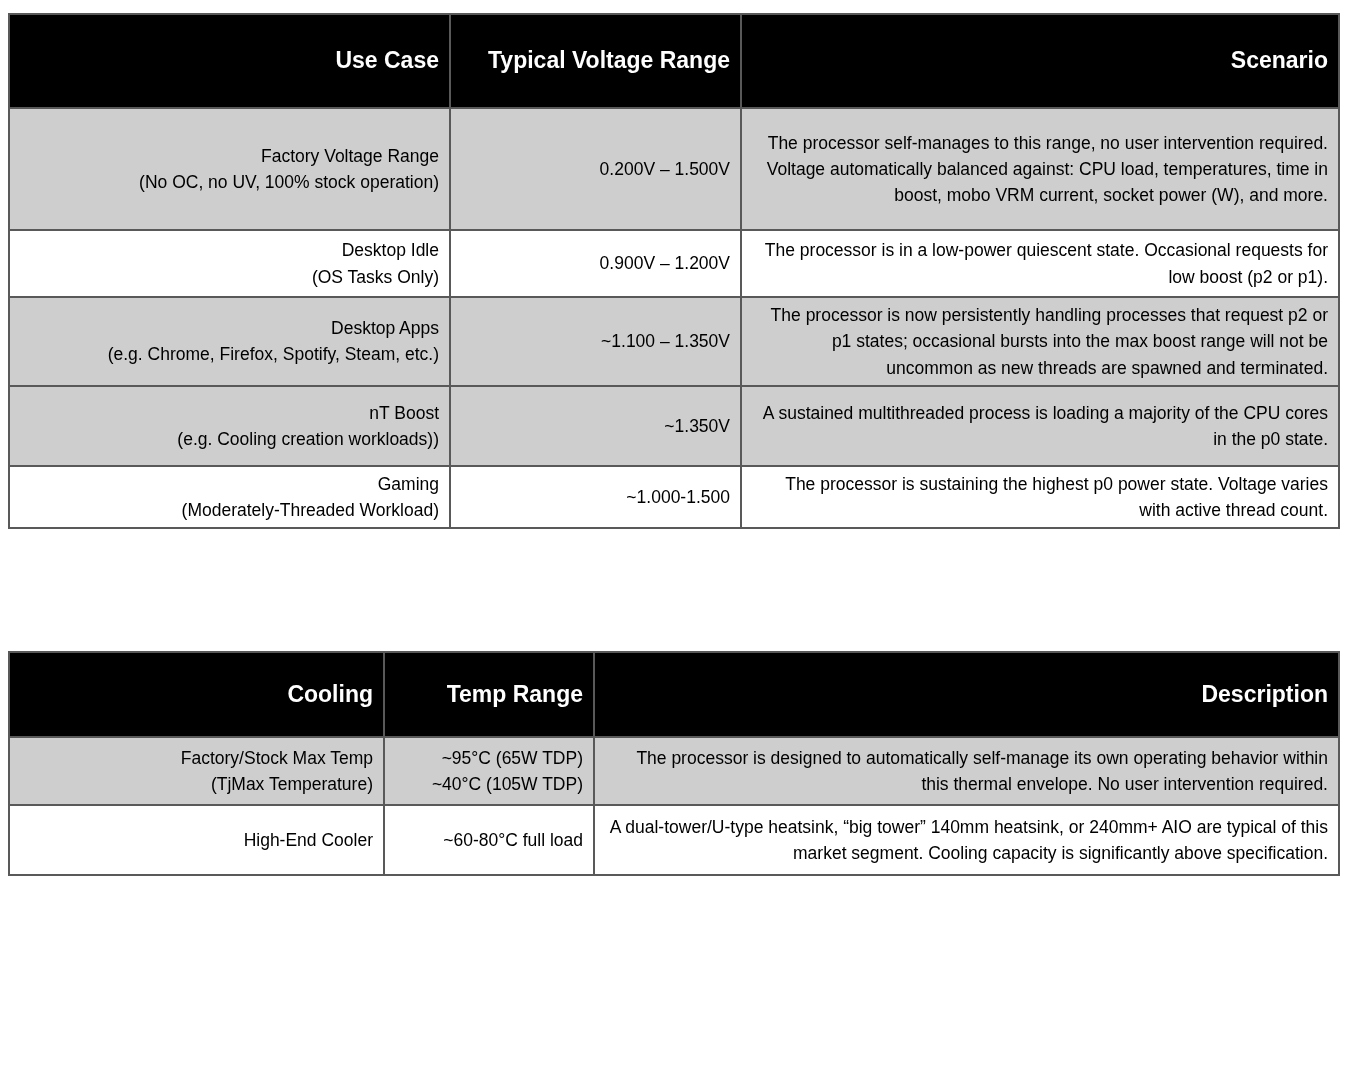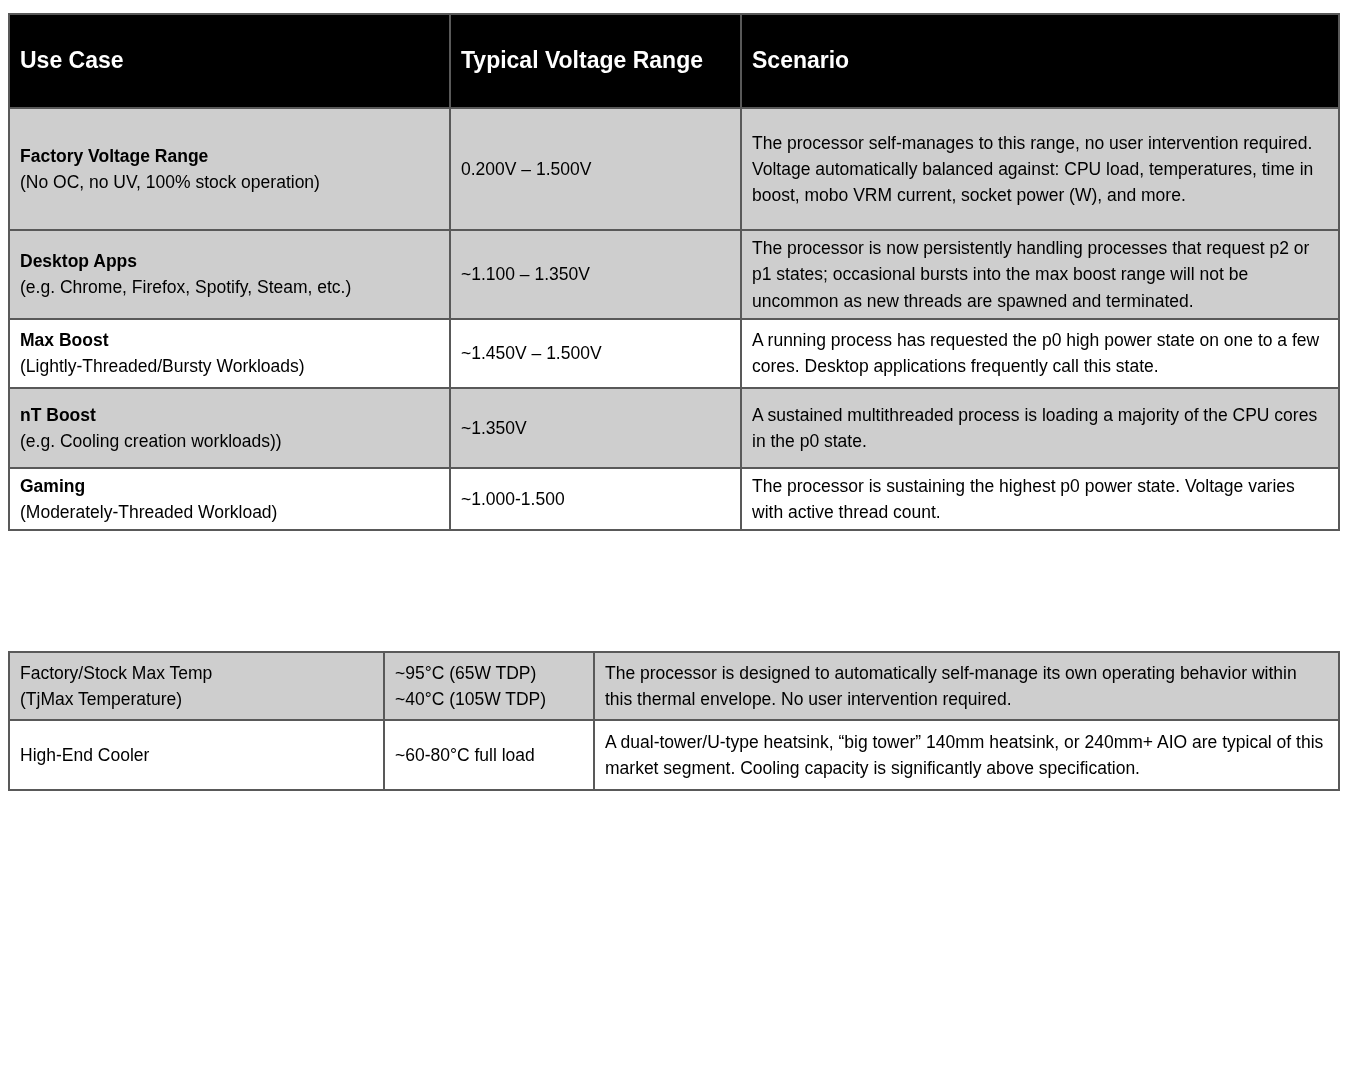--- a/index.html
+++ b/index.html
@@ -23,37 +23,37 @@
     left: 8px;
     border-collapse: collapse;
     table-layout: fixed;
     width: 1330px;
   }
   #voltage-table { top: 13px; }
   #cooling-table { top: 651px; }
   table.spec th,
   table.spec td {
     border: 2px solid #595959;
-    text-align: left;
+    text-align: right;
     vertical-align: middle;
     padding: 4px 10px;
     font-size: 17.5px;
     line-height: 1.5;
     overflow: hidden;
   }
   table.spec th {
     background: #000000;
     color: #ffffff;
     font-weight: bold;
     font-size: 23px;
     line-height: 1.2;
   }
   tr.gray td { background: #cecece; }
   tr.white td { background: #ffffff; }
-  .cell-title { font-weight: bold; }
+  .cell-title { font-weight: normal; }
   
   #voltage-table tr.hdr  { height: 94px; }
   #voltage-table tr.r1   { height: 122px; }
   #voltage-table tr.r2   { height: 67px; }
   #voltage-table tr.r3   { height: 88px; }
   #voltage-table tr.r4   { height: 69px; }
   #voltage-table tr.r5   { height: 80px; }
   #voltage-table tr.r6   { height: 56px; }
   
   #cooling-table tr.hdr  { height: 85px; }
@@ -82,38 +82,38 @@
 
     <tr class="gray r1">
       <td>
         <div class="cell-title">Factory Voltage Range</div>
         <div>(No OC, no UV, 100% stock operation)</div>
       </td>
       <td>0.200V – 1.500V</td>
       <td>The processor self-manages to this range, no user intervention required.  Voltage automatically balanced against: CPU load, temperatures, time in boost, mobo VRM current, socket power (W), and more.</td>
     </tr>
 
+    <tr class="white r2">
+      <td>
+        <div class="cell-title">Desktop Idle</div>
+        <div>(OS Tasks Only)</div>
+      </td>
+      <td>0.900V – 1.200V</td>
+      <td>The processor is in a low-power quiescent state. Occasional requests for low boost (p2 or p1).</td>
+    </tr>
 
     <tr class="gray r3">
       <td>
         <div class="cell-title">Desktop Apps</div>
         <div>(e.g. Chrome, Firefox, Spotify, Steam, etc.)</div>
       </td>
       <td>~1.100 – 1.350V</td>
       <td>The processor is now persistently handling processes that request p2 or p1 states; occasional bursts into the max boost range will not be uncommon as new threads are spawned and terminated.</td>
     </tr>
 
-    <tr class="white r4">
-      <td>
-        <div class="cell-title">Max Boost</div>
-        <div>(Lightly-Threaded/Bursty Workloads)</div>
-      </td>
-      <td>~1.450V – 1.500V</td>
-      <td>A running process has requested the p0 high power state on one to a few cores. Desktop applications frequently call this state.</td>
-    </tr>
 
     <tr class="gray r5">
       <td>
         <div class="cell-title">nT Boost</div>
         <div>(e.g. Cooling creation workloads))</div>
       </td>
       <td>~1.350V</td>
       <td>A sustained multithreaded process is loading a majority of the CPU cores in the p0 state.</td>
     </tr>
 
@@ -128,20 +128,25 @@
   </tbody>
     </table>
 
   <table class="spec" id="cooling-table">
     <colgroup>
       <col style="width:375px">
       <col style="width:210px">
       <col style="width:745px">
     </colgroup>
     <tbody>
+        <tr class="hdr">
+      <th>Cooling</th>
+      <th>Temp Range</th>
+      <th>Description</th>
+    </tr>
 
     <tr class="gray r1">
       <td>
         <div>Factory/Stock Max Temp</div>
         <div>(TjMax Temperature)</div>
       </td>
       <td>
         <div>~95°C (65W TDP)</div>
         <div>~40°C (105W TDP)</div>
       </td>

